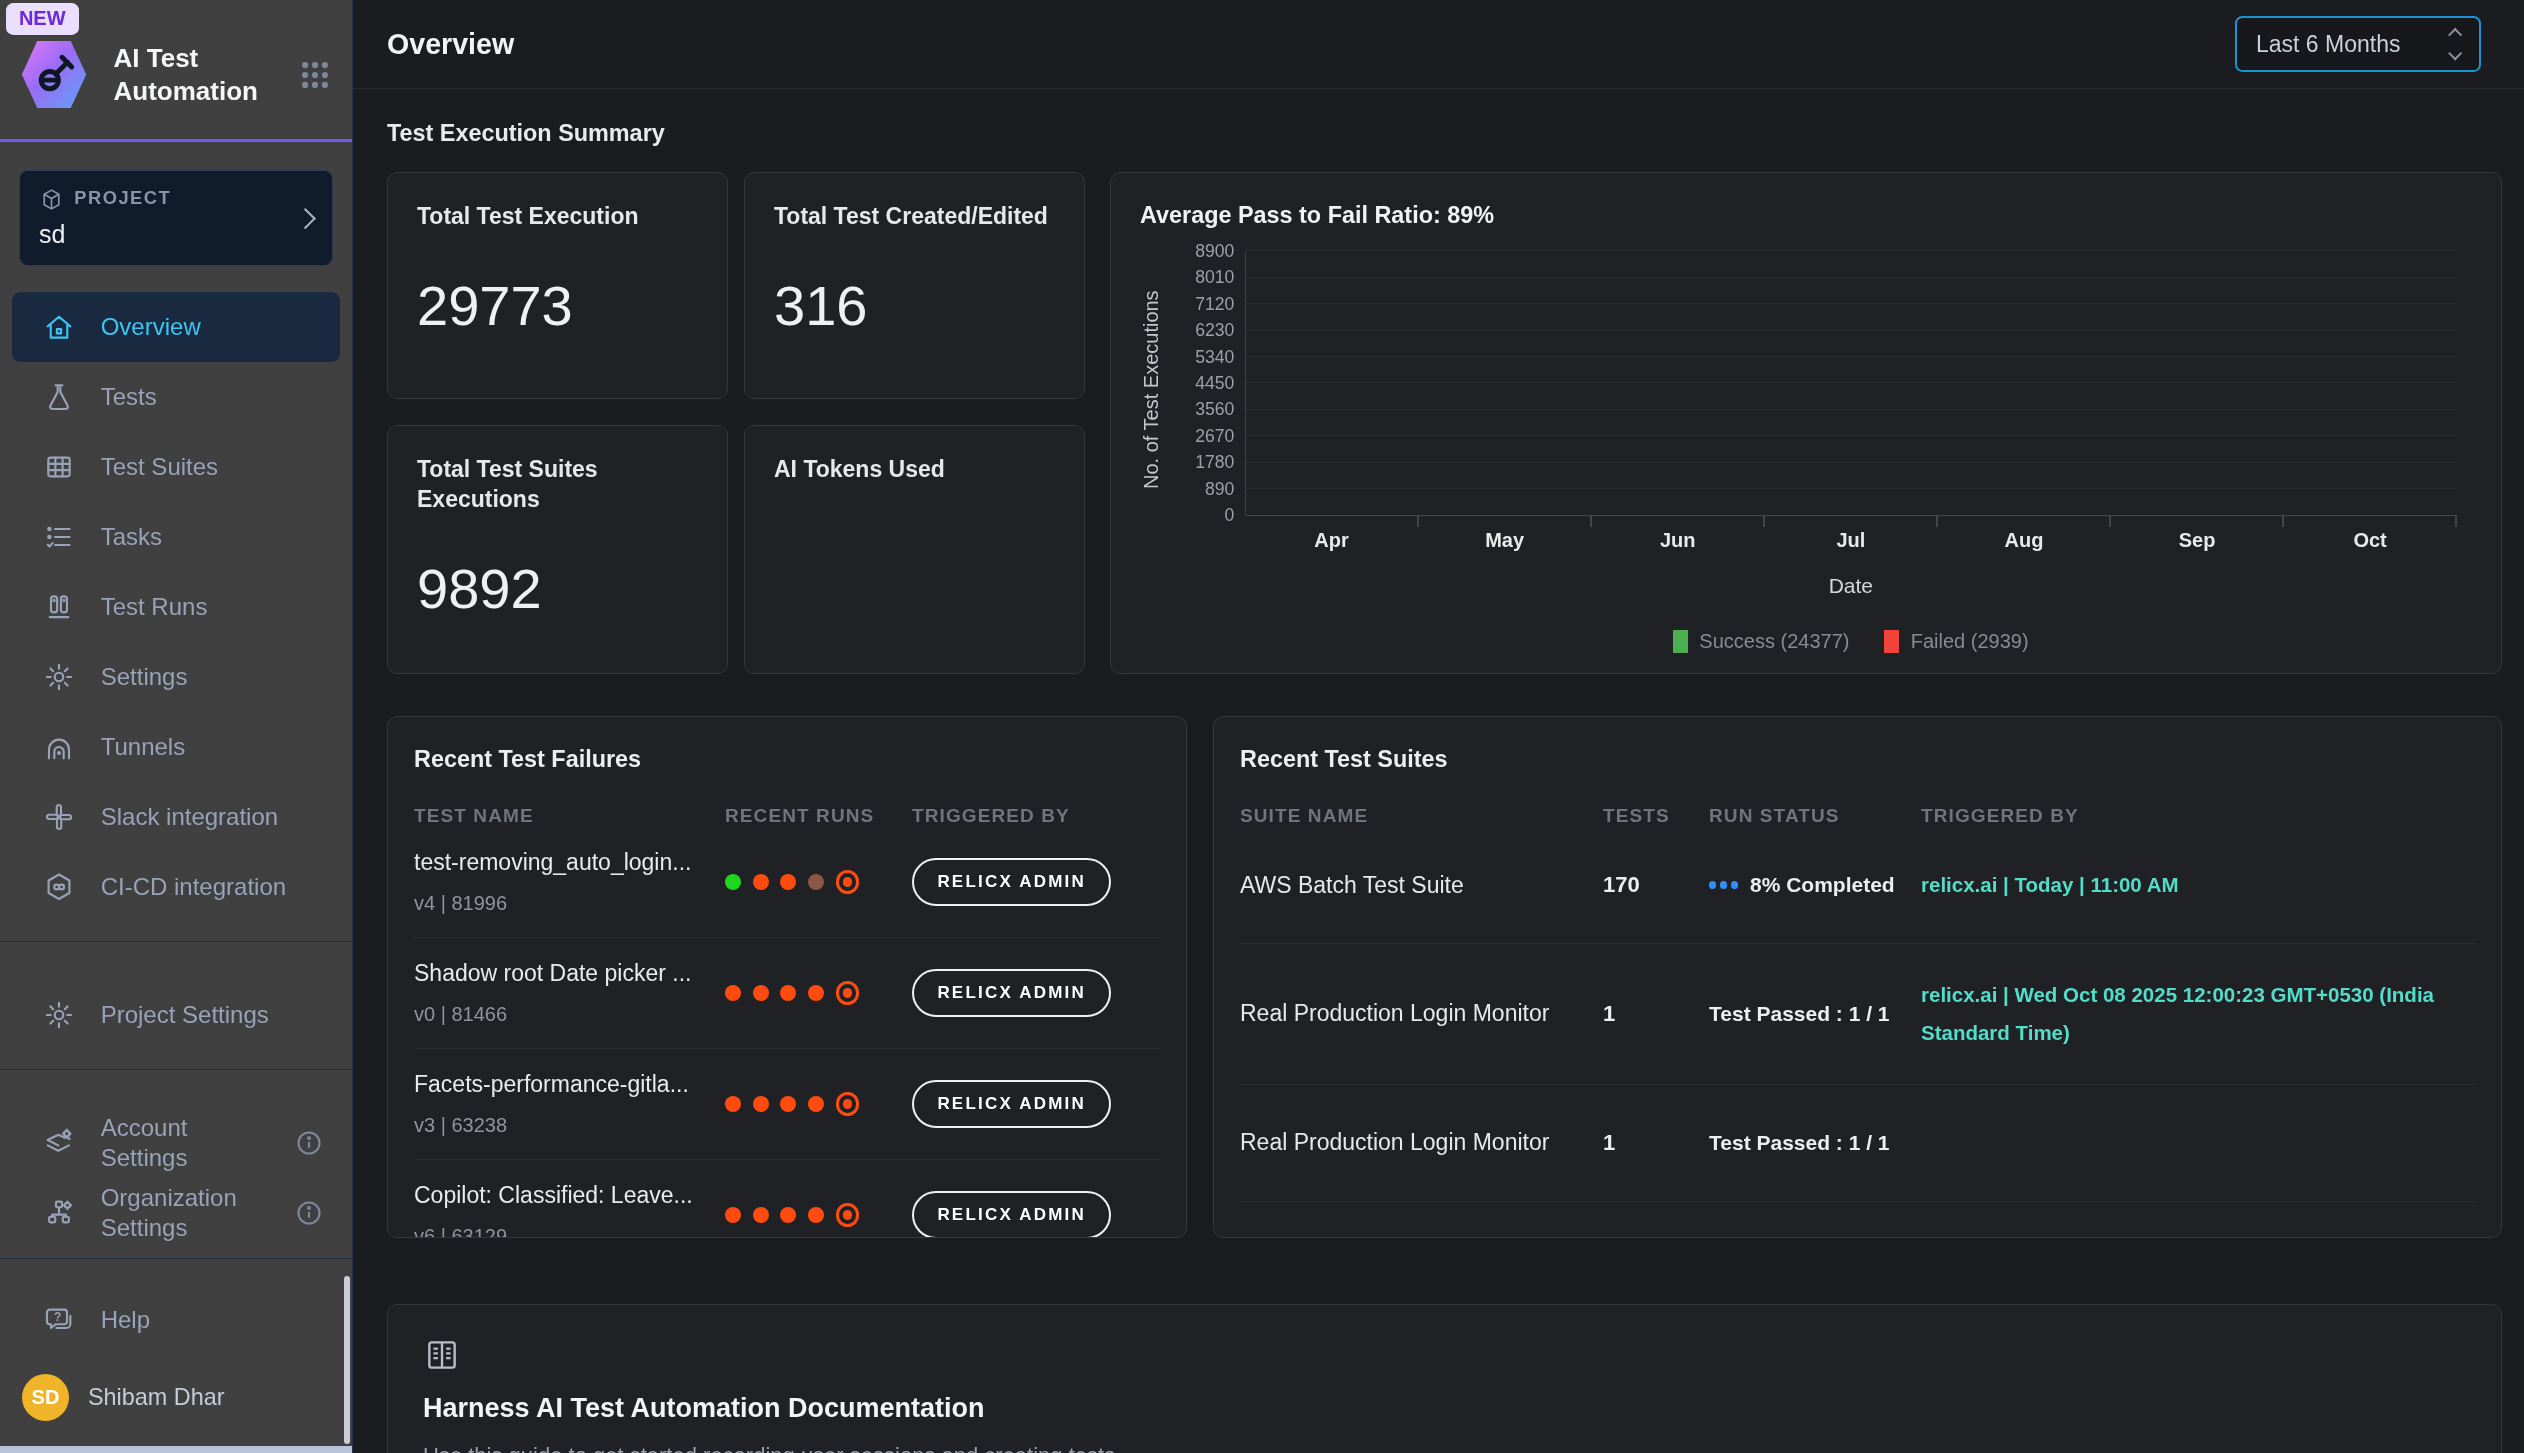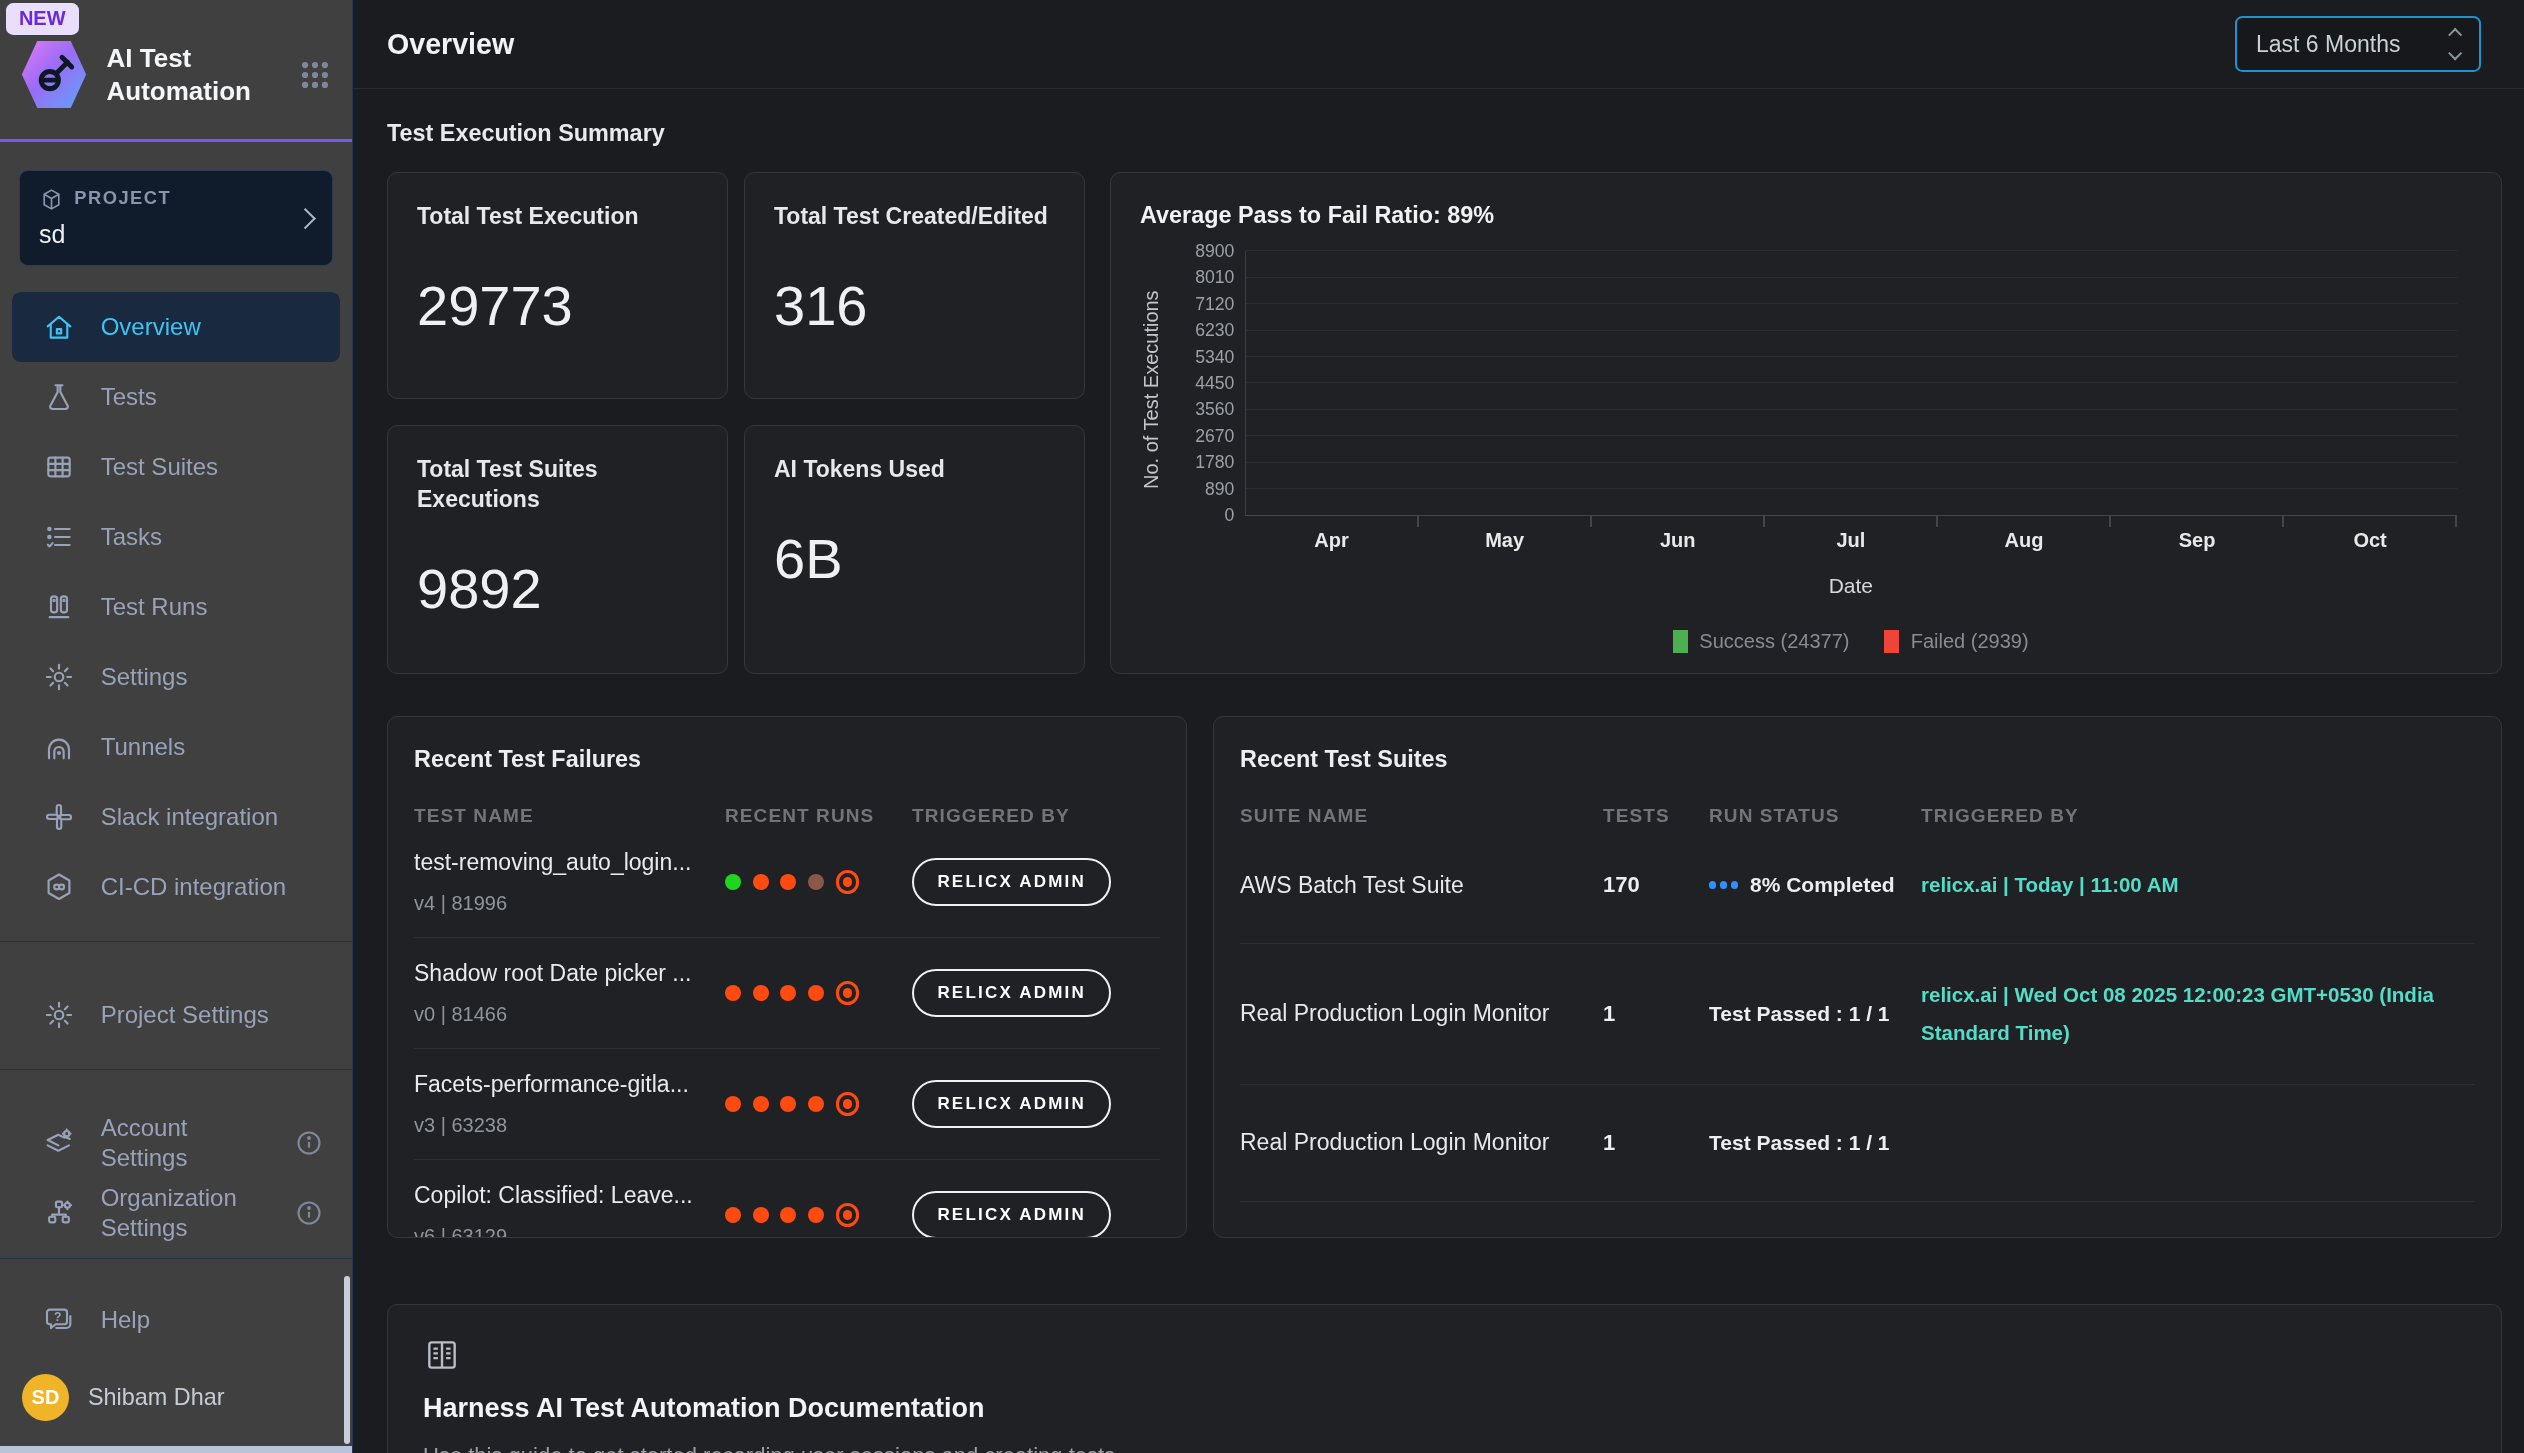--- a/index.html
+++ b/index.html
@@ -11,21 +11,21 @@
   
   .sidebar {
     position:relative; width:353px; min-width:353px; height:100%;
     background:#404040; border-right:1.5px solid #263350;
     display:flex; flex-direction:column;
   }
   .new-badge {
     position:absolute; top:2.9px; left:5.9px; background:#e9defc; color:#6d28d9;
     font-size:20px; font-weight:700; padding:4.4px 13px; border-radius:7.3px;
   }
-  .logo-block { display:flex; align-items:center; padding:38px 20.5px 20.5px 20.5px; }
+  .logo-block { display:flex; align-items:center; padding:38px 20.5px 20.5px 20.5px;gap:7px; }
   .logo-hex {
     width:67px; height:73px; flex:none;
     clip-path:polygon(25% 4%, 75% 4%, 98% 50%, 75% 96%, 25% 96%, 2% 50%);
     background:linear-gradient(135deg,#e57bf7 0%, #9a6cf5 45%, #5aa7f7 100%);
     display:flex; align-items:center; justify-content:center;
   }
   .logo-hex svg { width:45px; height:45px; stroke:#0d1726; stroke-width:2.6; fill:none; stroke-linecap:round; }
   .app-title { font-size:26px; font-weight:700; color:#f4f6f8; line-height:1.25; margin-left:19px; width:168px; }
   .apps-grid { margin-left:auto; color:#7e879b; width:34px; height:34px; }
   .apps-grid svg { width:100%; height:100%; fill:currentColor; }
@@ -368,21 +368,20 @@
           <div class="card stat-card">
             <div class="stat-title">Total Test Created/Edited</div>
             <div class="stat-value">316</div>
           </div>
           <div class="card stat-card">
             <div class="stat-title">Total Test Suites Executions</div>
             <div class="stat-value">9892</div>
           </div>
           <div class="card stat-card">
             <div class="stat-title">AI Tokens Used</div>
-            <div class="stat-value">6B</div>
           </div>
         </div>
 
       <div class="card chart-card">
         <div class="chart-title">Average Pass to Fail Ratio: 89%</div>
         <div class="chart-body">
           <div class="ylabel-v">No. of Test Executions</div>
           <div class="plot-wrap">
             <div class="plot" id="plot">
                 <span class="ytick" style="bottom: 0%;">0</span>

